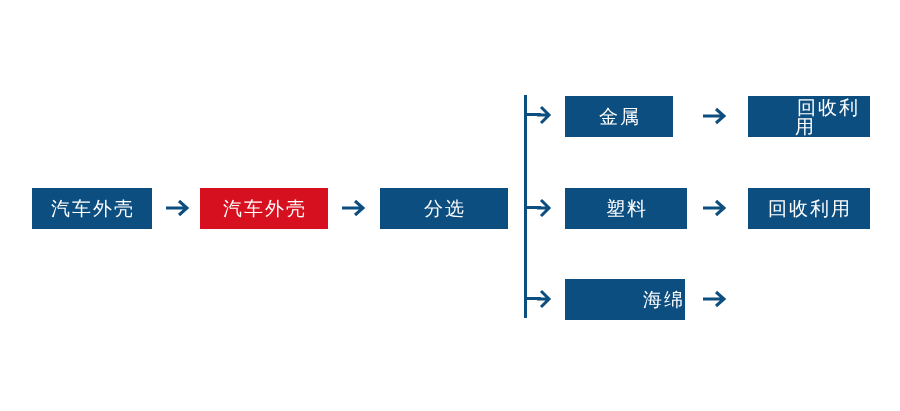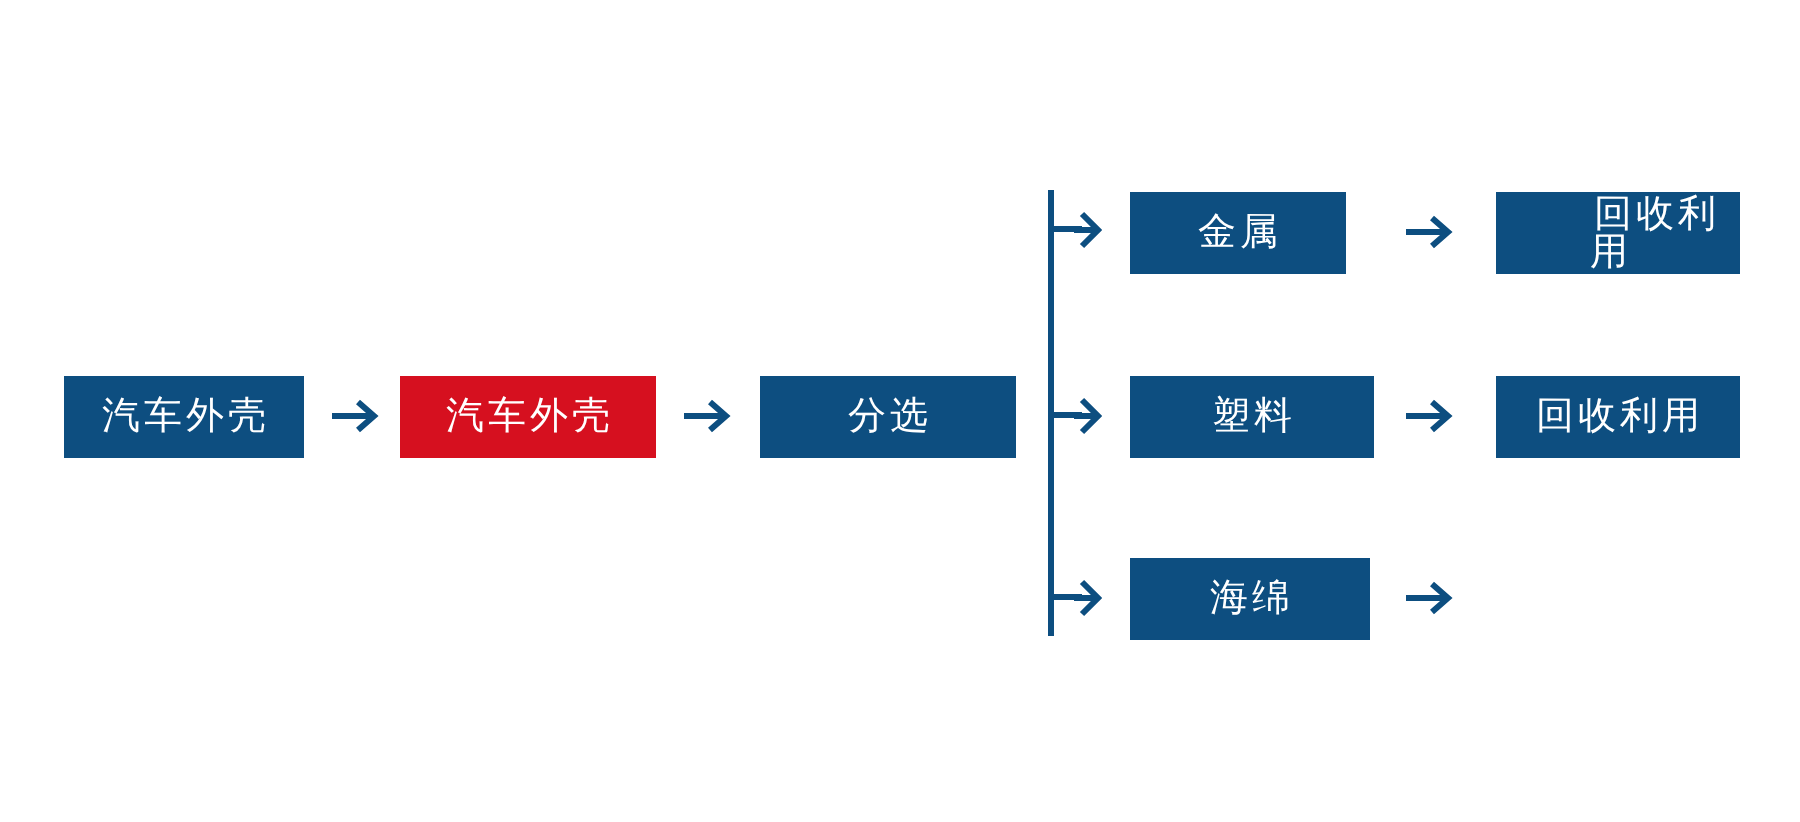--- a/index.html
+++ b/index.html
@@ -142,21 +142,21 @@
   <div class="arrow" style="left:702px; top:196px;">
     <svg viewBox="0 0 30 24" aria-hidden="true">
       <path d="M1 12 H21 M14 5 L22 12 L14 19" fill="none" stroke="currentColor" stroke-width="3" stroke-linecap="butt" stroke-linejoin="miter"></path>
     </svg>
   </div>
 
   <div class="node" style="left:748px; top:188px; width:122px;">
     <span>回收利用</span>
   </div>
 
-  <div class="node" style="left:565px; top:279px; width:120px;">
+  <div class="node" style="left:565px; top:279px; width:120px;justify-content:flex-end;">
     <span>海绵</span>
   </div>
 
   <div class="arrow" style="left:702px; top:287px;">
     <svg viewBox="0 0 30 24" aria-hidden="true">
       <path d="M1 12 H21 M14 5 L22 12 L14 19" fill="none" stroke="currentColor" stroke-width="3" stroke-linecap="butt" stroke-linejoin="miter"></path>
     </svg>
   </div>
 
 

